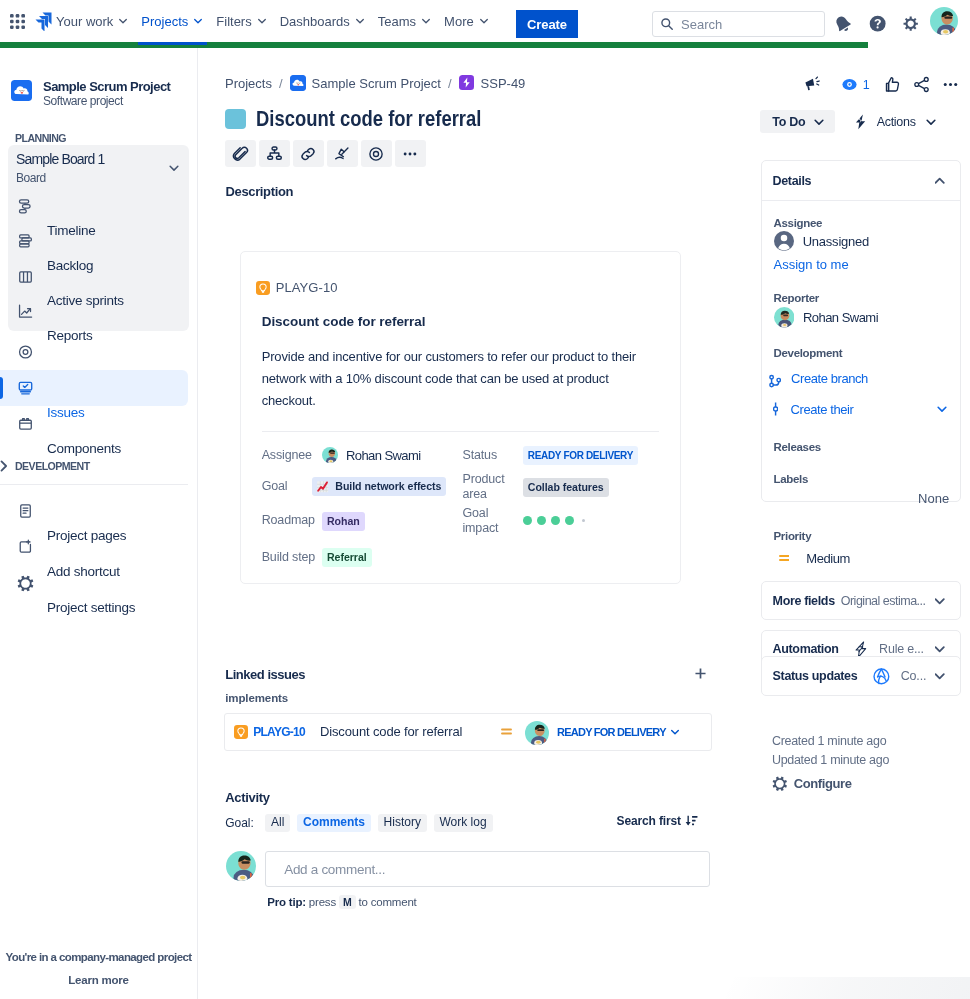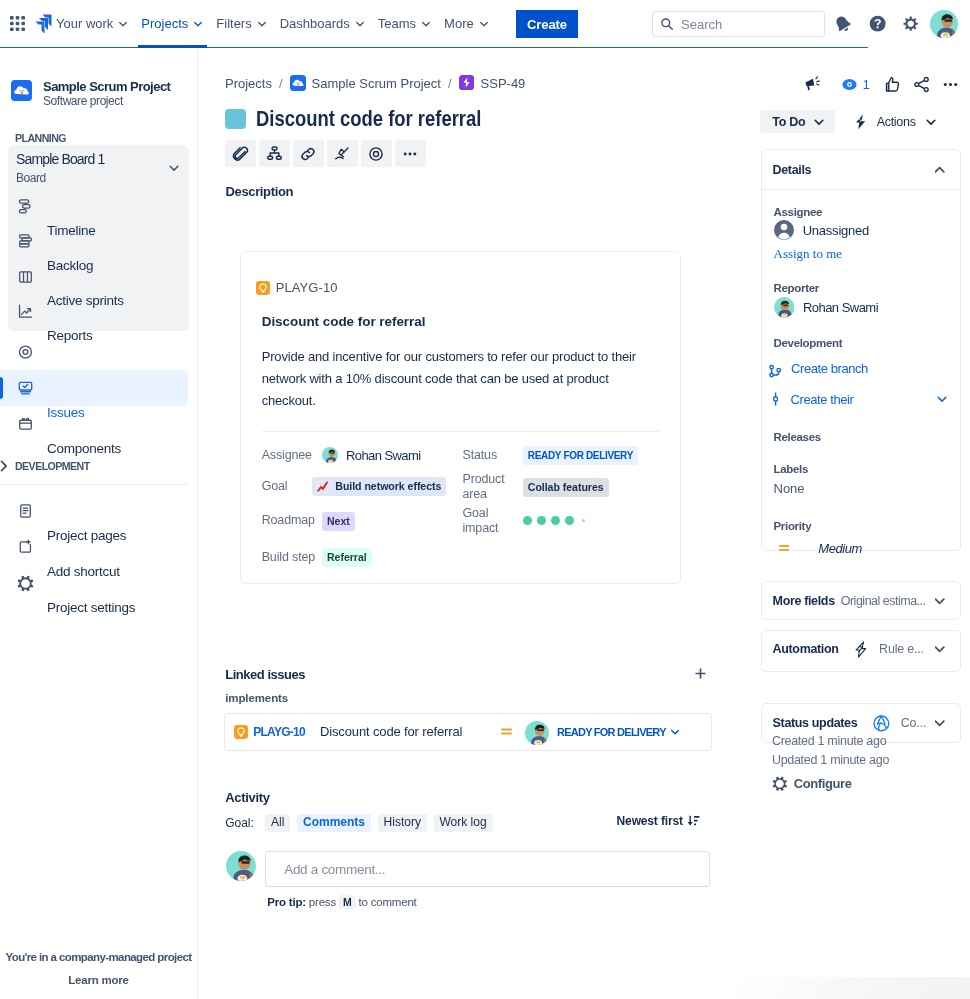--- a/index.html
+++ b/index.html
@@ -9,21 +9,21 @@
     font-family: "Liberation Sans", sans-serif;
     background: #fff; color: #172B4D;
     overflow: hidden;
     -webkit-font-smoothing: antialiased;
   }
   svg { display:block; }
 
   
   .topnav {
     position:absolute; left:0; top:0; width:868px; height:48px;
-    background:#fff; border-bottom:1px solid #15803d;
+    background:#fff; border-bottom:6px solid #15803d;
     display:flex; align-items:center;
   }
   .appswitcher { margin-left:1px; width:32px; height:32px; display:flex; align-items:center; justify-content:center; border-radius:3px; }
   .jiralogo { margin-left:1px; width:19px; height:32px; display:flex; align-items:center; justify-content:center; }
   .navitems { display:flex; align-items:center; margin-left:-3px; height:48px; }
   .navitem {
     height:48px; display:flex; align-items:center; padding:0 6px;
     font-size:13px; color:#42526E; position:relative; white-space:nowrap;
   }
   .navitem.active { color:#0052CC; font-weight:500; }
@@ -531,21 +531,21 @@
                   <path d="M1.4 5.2 H14.6 M1.4 9.0 H14.6 M1.4 12.3 H14.6 M5.2 1.4 V14.6 M9.0 1.4 V14.6 M12.3 1.4 V14.6"></path>
                 </g>
                 <path d="M2.6 13.0 L6.0 8.4 L8.4 10.6 L13.2 2.9" fill="none" stroke="#DC1F35" stroke-width="2.3" stroke-linecap="round" stroke-linejoin="round"></path>
               </svg>
             </span>
             <span style="margin-left:6px;">Build network effects</span>
           </span></div>
         <div class="fl">Product area</div>
         <div><span class="lozenge" style="background: rgb(220, 223, 228); color: rgb(23, 43, 77);">Collab features</span></div>
         <div class="fl">Roadmap</div>
-        <div><span class="lozenge" style="background: rgb(223, 216, 253); color: rgb(53, 44, 99);">Next</span></div>
+        <div><span class="lozenge" style="background: rgb(223, 216, 253); color: rgb(53, 44, 99);">Rohan</span></div>
         <div class="fl">Goal impact</div>
         <div>
           <span style="display:flex;align-items:center;gap:5px;">
             <span style="width:9px;height:9px;border-radius:50%;background:#4BCE97;display:block;"></span>
             <span style="width:9px;height:9px;border-radius:50%;background:#4BCE97;display:block;"></span>
             <span style="width:9px;height:9px;border-radius:50%;background:#4BCE97;display:block;"></span>
             <span style="width:9px;height:9px;border-radius:50%;background:#4BCE97;display:block;"></span>
             <span style="width:3px;height:3px;border-radius:50%;background:#C1C7D0;display:block;margin:0 3px;"></span>
           </span>
         </div>
@@ -610,21 +610,21 @@
   <div class="act-show">
     <span class="lab">Goal:</span>
     <span id="acttabs" style="display:flex;">
         <span class="chip">All</span>
         <span class="chip on">Comments</span>
         <span class="chip">History</span>
         <span class="chip">Work log</span>
       </span>
   </div>
   <div class="newest">
-    <span>Newest first</span>
+    <span>Search first</span>
     <svg width="12.5" height="14" viewBox="1 2 13 13" style="margin-left:4.6px;">
       <path d="M4.3 3 V12.1" stroke="#172B4D" stroke-width="1.45" stroke-linecap="butt"></path>
       <path d="M1.7 9.6 L4.3 13.2 L6.9 9.6 Z" fill="#172B4D"></path>
       <rect x="8.3" y="3.2" width="5.7" height="1.9" rx="0.4" fill="#172B4D"></rect>
       <rect x="8.3" y="7.1" width="3.7" height="1.9" rx="0.4" fill="#172B4D"></rect>
       <rect x="8.3" y="11.0" width="2.1" height="1.9" rx="0.4" fill="#172B4D"></rect>
     </svg>
   </div>
   <div class="cmtrow">
     <span style="width:30px; height:30px; display:block;">
@@ -706,38 +706,38 @@
   <div class="actionsbtn">
     <svg width="13" height="16" viewBox="3 1 16 24" style="margin-right:10px;">
         <path d="M14.6 1.8 L4.2 13.6 H9.2 L7.7 24.0 L18.0 11.8 H12.4 Z M11.6 6.0 L8.2 10.0 H12.6 L9.9 14.5 L11.2 9.2 H7.8 Z" fill="#172B4D" fill-rule="evenodd"></path>
       </svg>
     <span>Actions</span>
     <svg width="14" height="14" viewBox="0 0 16 16" style="margin-left:8px;">
         <path d="M3.6 6 L8 10.4 L12.4 6" stroke="#172B4D" stroke-width="1.8" fill="none" stroke-linecap="round" stroke-linejoin="round"></path>
       </svg>
   </div>
 
-  <div class="panel" style="top:149px; height:402px;">
+  <div class="panel" style="top:160px; height:342px;">
     <div class="panel-h" style="border-bottom:1px solid #EBECF0; justify-content:space-between;">
       <span>Details</span>
       <svg width="9.3" height="14" viewBox="3.4 2 9.2 12">
           <path d="M3.9 9.8 L8 5.7 L12.1 9.8" stroke="#42526E" stroke-width="1.75" fill="none" stroke-linecap="round" stroke-linejoin="round"></path>
         </svg>
     </div>
     <div style="padding:15.4px 11px 0 12px;">
       <div class="fieldlabel">Assignee</div>
       <div style="display:flex; align-items:center; margin-top:2.7px;">
         <svg width="20" height="20" viewBox="0 0 24 24">
             <circle cx="12" cy="12" r="12" fill="#596781"></circle>
             <circle cx="12" cy="8.4" r="3.9" fill="#fff"></circle>
             <path d="M5.0 20.8 c0.9-3.7 3.6-5.6 7.0-5.6 s6.1 1.9 7.0 5.6 A12 12 0 0 1 5.0 20.8 Z" fill="#fff"></path>
           </svg>
         <span class="fieldval" style="margin-left:9.2px; letter-spacing:-0.23px;">Unassigned</span>
       </div>
-      <div class="linkb" style="margin-top:5.6px;font-family:Liberation Serif, serif;">Assign to me</div>
+      <div class="linkb" style="margin-top:5.6px;">Assign to me</div>
 
       <div class="fieldlabel" style="margin-top:19.6px;">Reporter</div>
       <div style="display:flex; align-items:center; margin-top:3.5px;">
         <span style="width:20.5px;height:20.5px;display:block;">
           <svg width="20.5" height="20.5" viewBox="0 0 28 28">
               <defs>
                 <clipPath id="avclip4">
                   <circle cx="14" cy="14" r="14"></circle>
                 </clipPath>
               </defs>
@@ -772,28 +772,28 @@
             <path d="M8 1.6 V5.9 M8 10.1 V14.4" stroke-linecap="butt"></path>
           </svg>
         <span class="linkb" style="margin-left:12.7px; letter-spacing:-0.43px;">Create their</span>
         <svg width="14" height="14" viewBox="0 0 16 16" style="margin-left:auto;">
             <path d="M3.6 6 L8 10.4 L12.4 6" stroke="#0C66E4" stroke-width="1.8" fill="none" stroke-linecap="round" stroke-linejoin="round"></path>
           </svg>
       </div>
 
       <div class="fieldlabel" style="margin-top:24.2px;">Releases</div>
       <div class="fieldlabel" style="margin-top:19.4px;">Labels</div>
-      <div class="fieldval" style="margin-top:6.4px; color:#44546F;">None</div>
+      <div class="fieldval" style="margin-top:6.4px; color:#44546F;text-align:right;">None</div>
       <div class="fieldlabel" style="margin-top:23.9px;">Priority</div>
       <div style="display:flex; align-items:center; margin-top:8.1px; margin-left:5px;">
         <svg width="10.8" height="16" viewBox="2.6 0 10.8 16">
             <rect x="2.6" y="5.1" width="10.8" height="2.0" rx="1" fill="#F5A623"></rect>
             <rect x="2.6" y="9.0" width="10.8" height="2.0" rx="1" fill="#F5A623"></rect>
           </svg>
-        <span class="fieldval" style="margin-left:29px; letter-spacing:-0.45px;font-style:italic;">Medium</span>
+        <span class="fieldval" style="margin-left:17px; letter-spacing:-0.45px;">Medium</span>
       </div>
     </div>
   </div>
 
   <div class="panel" style="top:581px; height:39.3px;">
     <div class="panel-h" style="height:37.3px; justify-content:flex-start;">
       <span>More fields</span>
       <span style="font-size:12.5px; font-weight:400; color:#626F86; margin-left:6px; letter-spacing:-0.5px;">Original estima...</span>
       <svg width="9.3" height="14" viewBox="3.4 2 9.2 12" style="margin-left:auto;">
           <path d="M3.9 6.2 L8 10.3 L12.1 6.2" stroke="#42526E" stroke-width="1.75" fill="none" stroke-linecap="round" stroke-linejoin="round"></path>
@@ -808,21 +808,21 @@
           <path d="M15.2 2.4 L4.0 14.3 H9.0 L7.5 24.6 L18.2 12.2 H12.6 Z"></path>
           <path d="M8.6 9.6 H13.9 L8.0 16.8"></path>
         </svg>
       <span style="font-size:12.5px; font-weight:400; color:#626F86; margin-left:11.7px; letter-spacing:-0.2px;">Rule e...</span>
       <svg width="9.3" height="14" viewBox="3.4 2 9.2 12" style="margin-left:auto;">
           <path d="M3.9 6.2 L8 10.3 L12.1 6.2" stroke="#42526E" stroke-width="1.75" fill="none" stroke-linecap="round" stroke-linejoin="round"></path>
         </svg>
     </div>
   </div>
 
-  <div class="panel" style="top:703px; height:40px;text-align:center;">
+  <div class="panel" style="top:656px; height:40px;text-align:center;">
     <div class="panel-h" style="height:38px; justify-content:flex-start;">
       <span>Status updates</span>
       <svg width="18.8" height="18.8" viewBox="0 0 24 24" style="margin-left:14.8px;" fill="none" stroke="#1D7AFC" stroke-width="1.75" stroke-linecap="round" stroke-linejoin="round">
           <circle cx="12" cy="12" r="9.4"></circle>
           <path d="M11.9 2.7 C9.0 7.6 8.0 10.1 7.1 12.6"></path>
           <path d="M11.9 2.7 C14.5 7.3 15.6 10.2 16.6 12.7"></path>
           <path d="M7.1 12.6 C9.2 11.4 12.1 11.4 14.4 12.8 C16.2 13.9 17.2 15.6 18.0 17.6"></path>
           <path d="M11.3 11.5 C9.7 12.8 8.9 14.8 8.5 17.2 C8.2 19.2 8.6 20.5 9.0 21.2"></path>
         </svg>
       <span style="font-size:12.5px; font-weight:400; color:#626F86; margin-left:9.9px; letter-spacing:-0.2px;">Co...</span>

